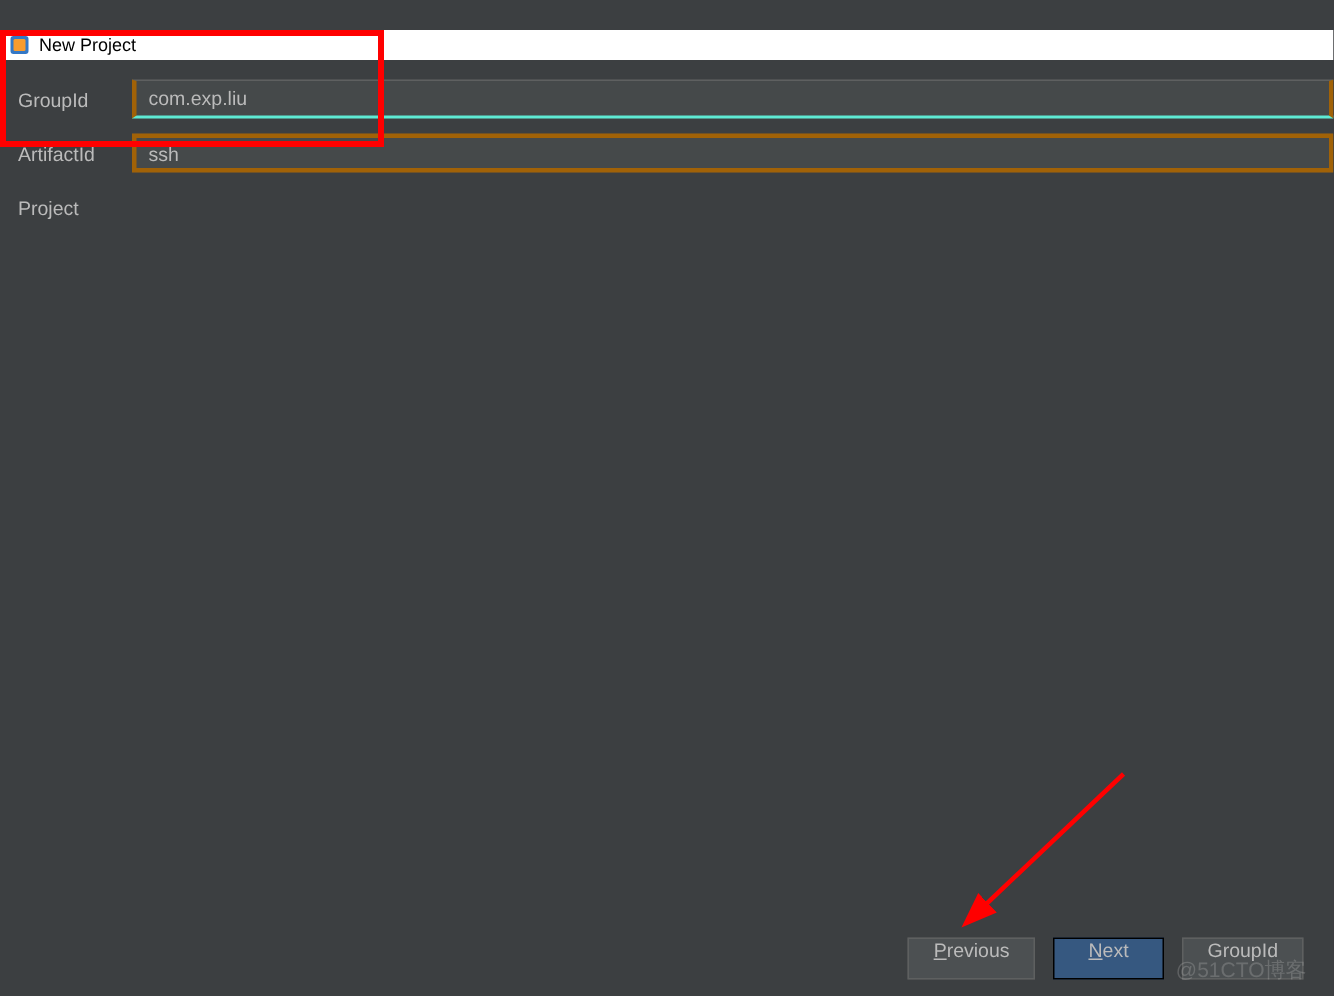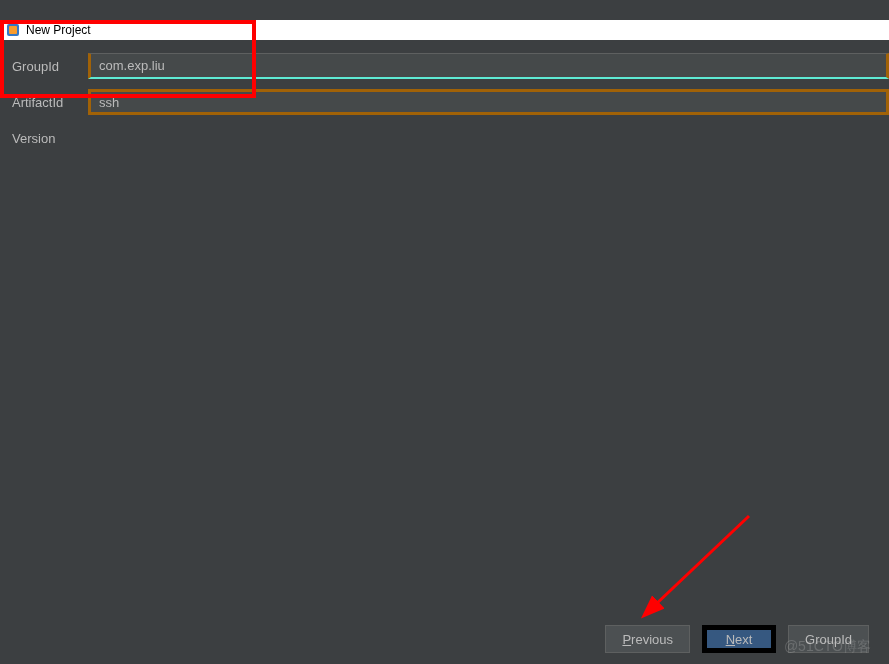--- a/index.html
+++ b/index.html
@@ -96,27 +96,27 @@
     .btn {
       height: 28px;
       padding: 0 16px;
       background: #4c5052;
       border: 1px solid #5e6060;
       color: #bbbbbb;
       font-family: inherit;
       font-size: 13px;
       cursor: pointer;
       display: flex;
-      align-items: center;
+      align-items: flex-start;
       justify-content: center;
       min-width: 74px;
     }
     .btn.primary {
       background: #365880;
-      border: 5px solid #000000;
+      border: 1px solid #000000;
       color: #bbbbbb;
     }
     .btn .underline {
       text-decoration: underline;
     }
     .arrow-annotation {
       position: absolute;
       bottom: 40px;
       right: 130px;
       pointer-events: none;
@@ -150,21 +150,21 @@
 <div class="main-content">
   <div class="form-row">
     <div class="form-label">GroupId</div>
     <input class="form-input focused" type="text" value="com.exp.liu" style="">
   </div>
   <div class="form-row">
     <div class="form-label">ArtifactId</div>
     <input class="form-input" type="text" value="ssh" style="">
   </div>
   <div class="form-row">
-    <div class="form-label">Version</div>
+    <div class="form-label">Project</div>
   </div>
 </div>
 
 <div class="arrow-annotation">
   <svg width="120" height="110" viewBox="0 0 120 110">
     <defs>
       <marker id="arrowhead" markerWidth="10" markerHeight="10" refX="2" refY="3" orient="auto">
         <polygon points="0 0, 8 3, 0 6" fill="#ff0000"></polygon>
       </marker>
     </defs>

